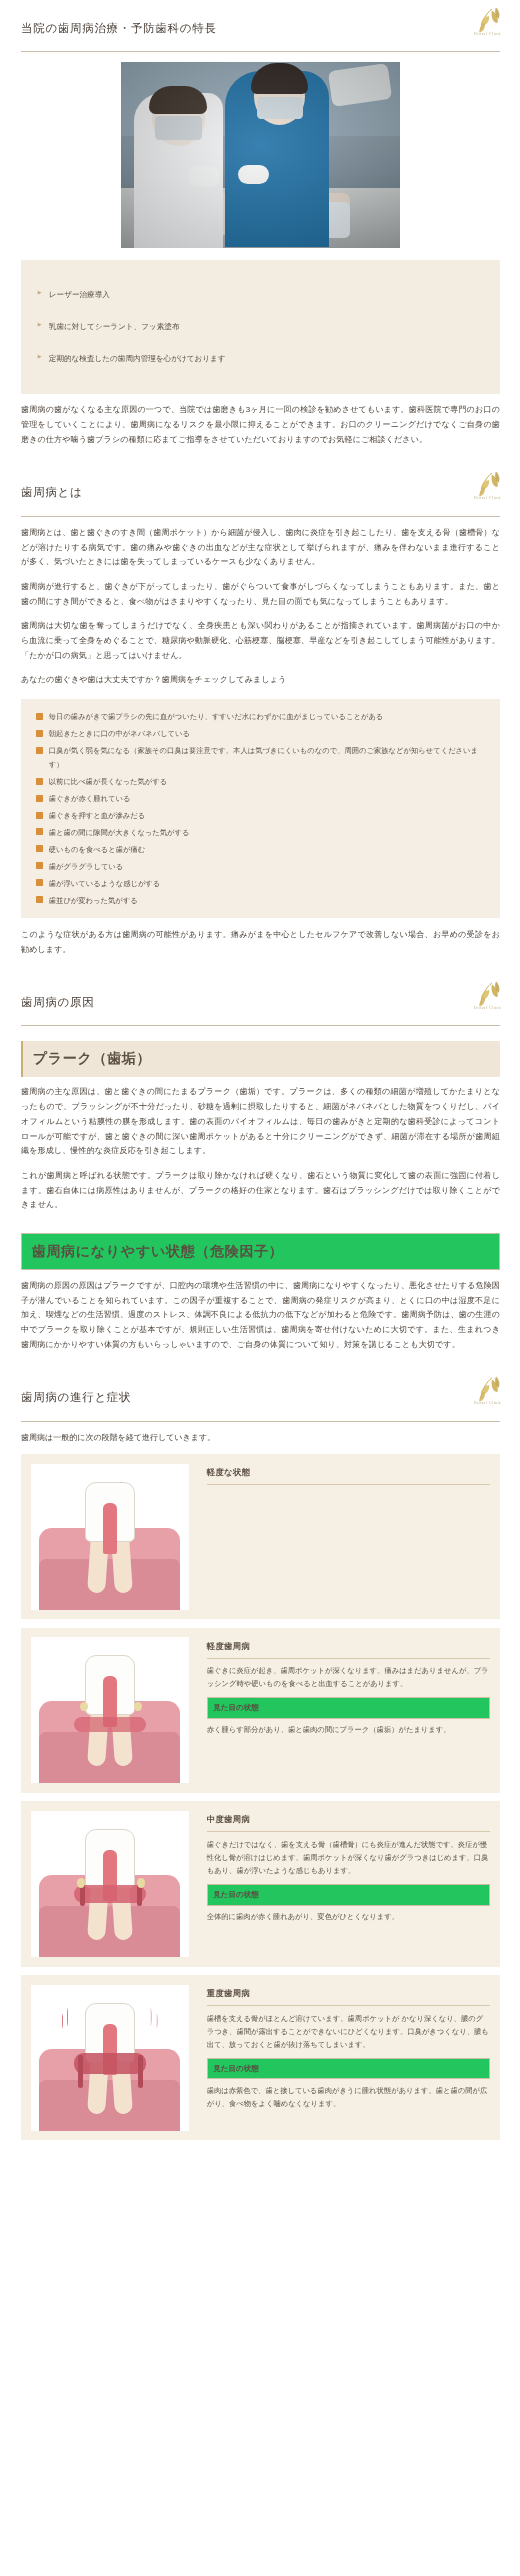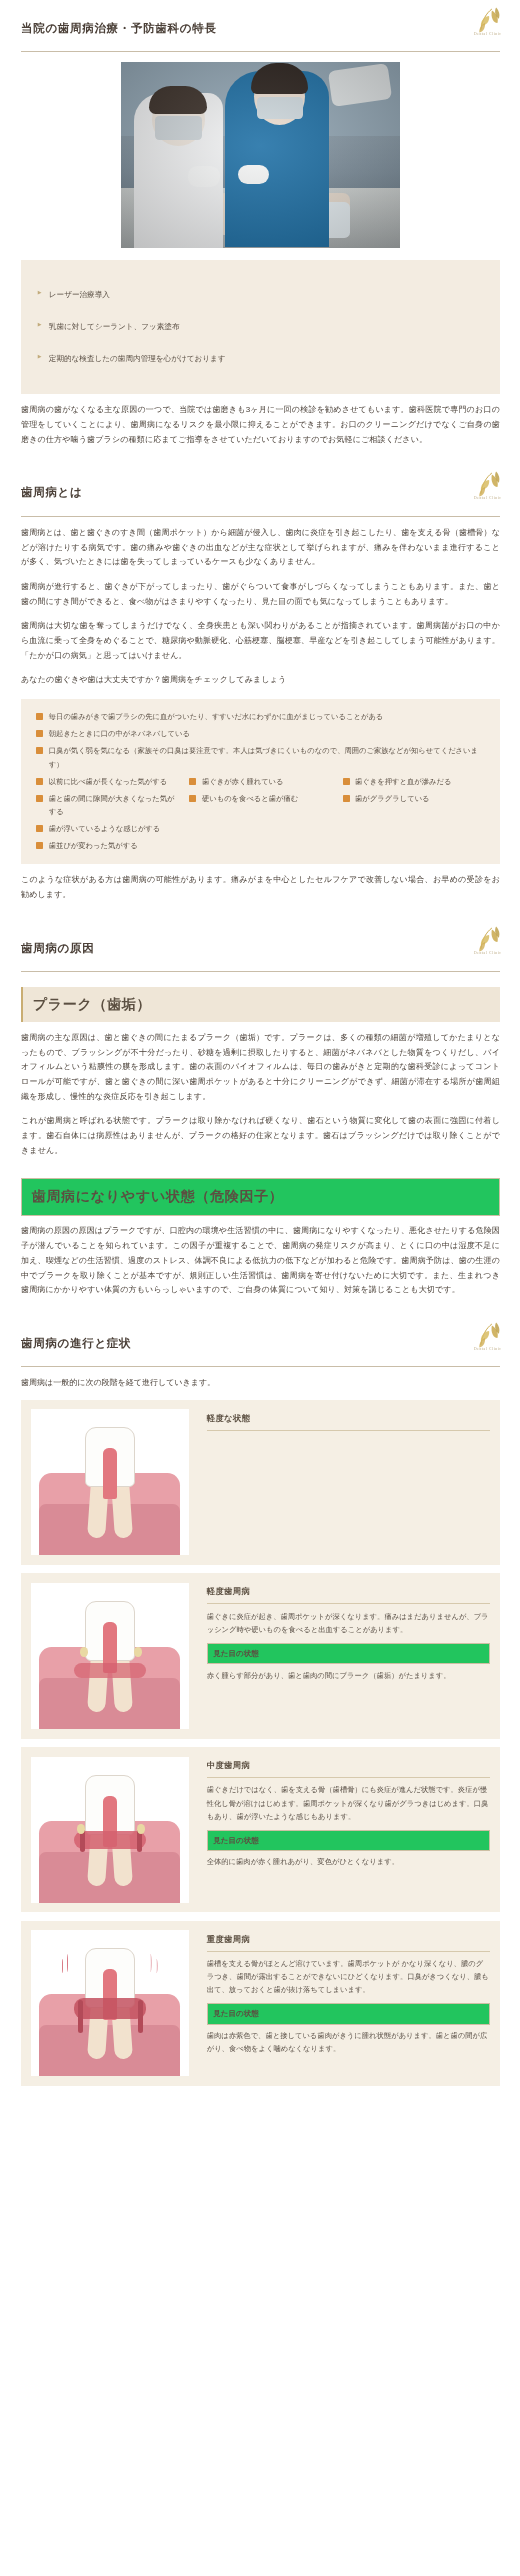--- a/index.html
+++ b/index.html
@@ -19,21 +19,21 @@
   .sec-head {
     position: relative;
     padding: 18px 21px 7px 21px;
   }
   .sec-head .rule {
     position:absolute; left:21px; right:21px; bottom:0;
     height:0.7px; background:#c9bda8;
   }
   .sec-head h2 {
     margin:0; padding:0 0 5.6px 0;
-    font-size:11.5px; font-weight:bold; color:#4b4038;
+    font-size:11.5px; font-weight:normal; color:#4b4038;
     letter-spacing:.06em;
   }
   .ornament {
     position:absolute; right:18px; top:5.6px; width:50px; height:33px;
     pointer-events:none;
   }
   .ornament .orn-text {
     position:absolute; bottom:1.4px; right:1.4px;
     font-size:3.6px; color:#b9a77f; letter-spacing:.18em; white-space:nowrap;
     font-family:"Liberation Serif", serif;
@@ -82,21 +82,21 @@
   .note-box li:before {
     content:"▶"; position:absolute; left:1.4px; top:0; font-size:4.9px; color:#c2ab7c;
   }
 
   
   .check-box {
     margin: 7px 21px 0 21px;
     background:#f5eee4;
     padding: 11px 15.3px;
   }
-  .check-grid { display:grid; grid-template-columns:1fr 1fr 1fr; column-gap:11px; row-gap:3.5px; }
+  .check-grid { display:grid; grid-template-columns:1fr; column-gap:11px; row-gap:3.5px; }
   .check-item { position:relative; padding-left:12.5px; font-size:7.3px; color:#5a4f44; }
   .check-item:before {
     content:""; position:absolute; left:0; top:2.8px; width:7px; height:7px;
     background:#d98e3a; border-radius:0.7px;
   }
   .check-item.full { grid-column: 1 / -1; }
 
   
   .sub-head {
     margin: 2.8px 21px 8.3px 21px;

